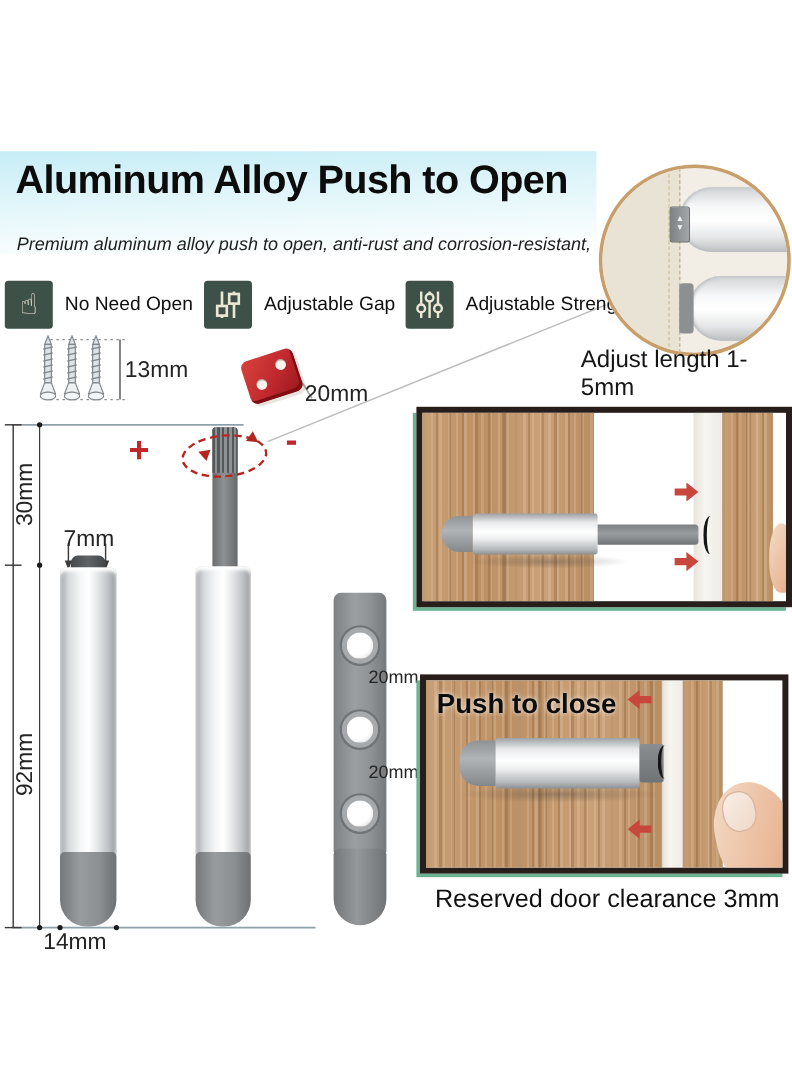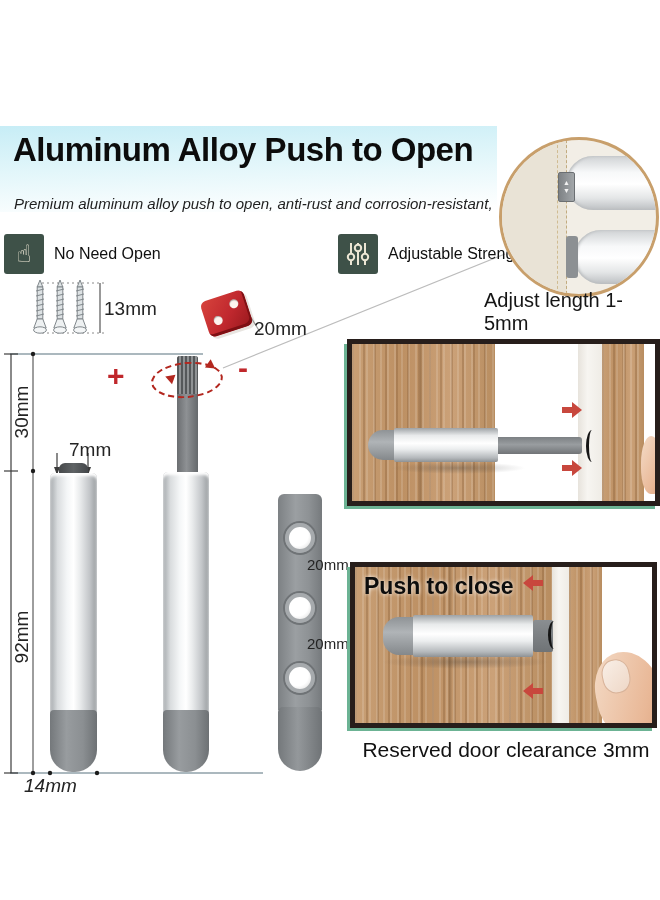--- a/index.html
+++ b/index.html
@@ -139,20 +139,31 @@
   <div class="abs header-band"></div>
   <div class="abs title">Aluminum Alloy Push to Open</div>
   <div class="abs subtitle-line" style="top:184px;">Premium aluminum alloy push to open, anti-rust and corrosion-resistant,</div>
 
   <div class="abs feature" style="left:4px;top:223px;">
     <span class="fi">
         <span class="glyph">☝</span>
       </span>
     <span class="flabel">No Need Open</span>
   </div>
+  <div class="abs feature" style="left:170px;top:223px;">
+    <span class="fi">
+      <svg width="28" height="28" viewBox="0 0 28 28" stroke="#ece6d4" stroke-width="2.2" fill="#3e5148">
+        <line x1="9" y1="3" x2="9" y2="25"></line>
+          <rect x="5" y="15" width="8" height="8"></rect>
+        <line x1="19" y1="3" x2="19" y2="25"></line>
+          <rect x="15" y="5" width="8" height="8"></rect>
+      </svg>
+    </span>
+    <span class="flabel">Adjustable Gap</span>
+  </div>
   <div class="abs feature" style="left:338px;top:223px;">
     <span class="fi">
       <svg width="28" height="28" viewBox="0 0 28 28" stroke="#ece6d4" stroke-width="2" fill="#3e5148">
         <line x1="7" y1="3" x2="7" y2="25"></line>
           <circle cx="7" cy="17" r="3.2"></circle>
         <line x1="14" y1="3" x2="14" y2="25"></line>
           <circle cx="14" cy="8" r="3.2"></circle>
         <line x1="21" y1="3" x2="21" y2="25"></line>
           <circle cx="21" cy="17" r="3.2"></circle>
       </svg>
@@ -206,22 +217,22 @@
   <div class="abs strip"></div>
   <div class="abs scap"></div>
   <div class="abs shole" style="left:285px;top:512px;"></div>
   <div class="abs shole" style="left:285px;top:582px;"></div>
   <div class="abs shole" style="left:285px;top:652px;"></div>
   <div class="abs dim-sm" style="left:307px;top:545px;">20mm</div>
   <div class="abs dim-sm" style="left:307px;top:624px;">20mm</div>
 
   <div class="abs dim rot" style="left:-7px;top:390px;">30mm</div>
   <div class="abs dim rot" style="left:-7px;top:615px;">92mm</div>
-  <div class="abs dim" style="left:69px;top:428px;">7mm</div>
-  <div class="abs dim" style="left:24px;top:764px;font-style:italic;">14mm</div>
+  <div class="abs dim" style="left:53px;top:428px;">7mm</div>
+  <div class="abs dim" style="left:36px;top:764px;">14mm</div>
 
   <div class="abs inset">
     <div class="panelface"></div>
     <div class="hcyl" style="top:16px;"></div>
     <div class="hcyl" style="top:90px;left:72px;"></div>
     <div class="adj">
         <span>▲</span>
         <span>▼</span>
       </div>
     <div style="position:absolute;left:64px;top:96px;width:12px;height:42px;background:#8c9093;border-radius:3px;"></div>

